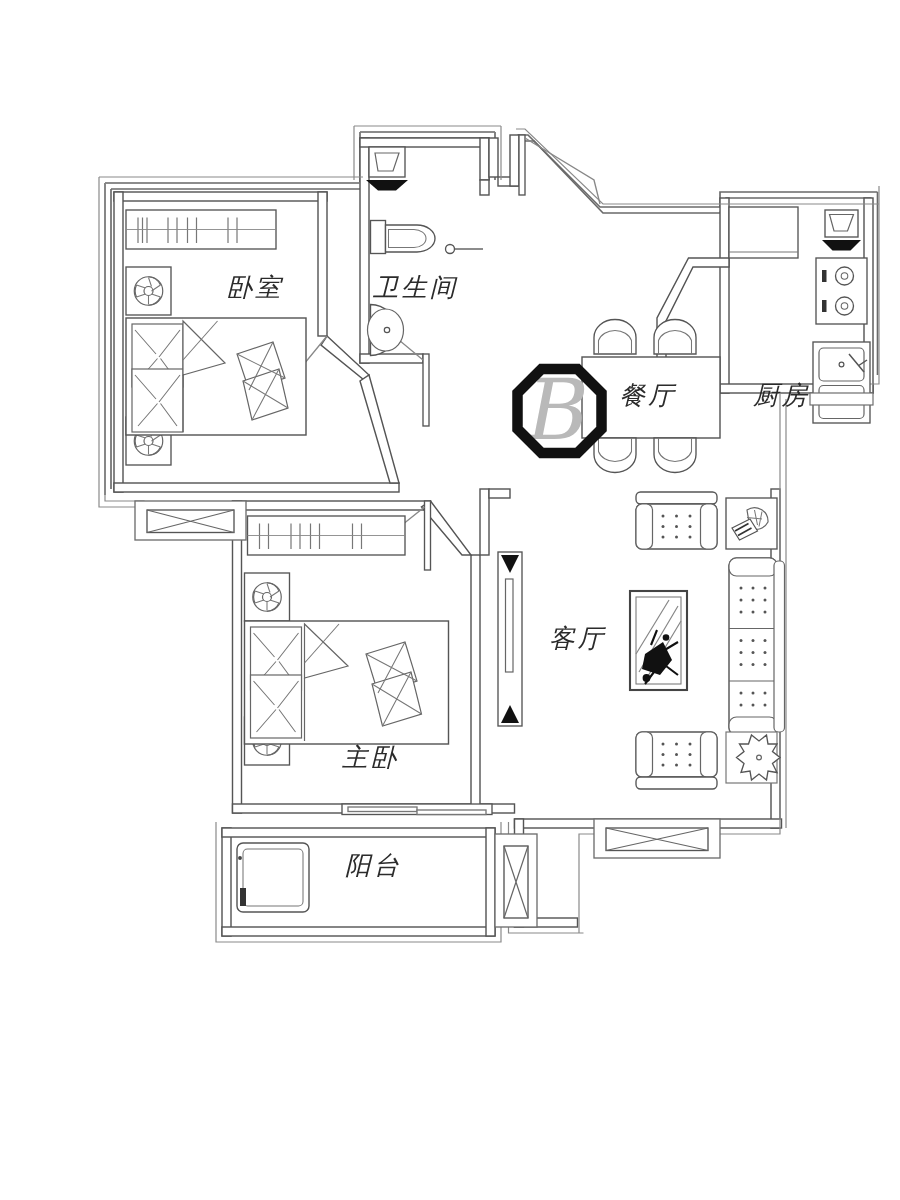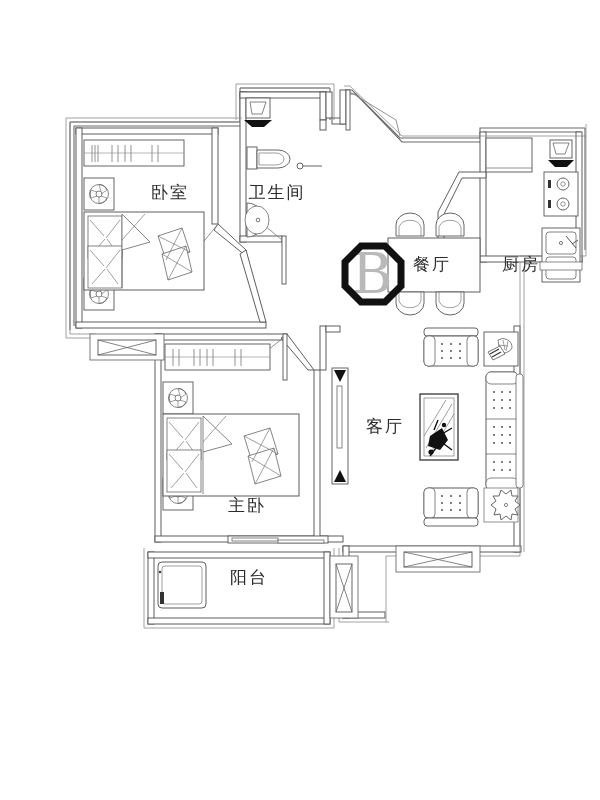--- a/index.html
+++ b/index.html
@@ -1,21 +1,21 @@
 <!DOCTYPE html>
 <html><head>
 <meta charset="utf-8">
 <title>Floor Plan</title>
 <style>
   html,body{margin:0;padding:0;background:#ffffff;}
   body{
     width:600px;height:800px;overflow:hidden;
     font-family:"DejaVu Sans","Liberation Sans",sans-serif;
   }
-  #plan-root{position:relative;width:499px;height:800px;background:#fff;}
+  #plan-root{position:relative;width:499px;height:800px;background:#fff;font-style:italic;}
   svg#floorplan{display:block;width:600px;height:800px;}
   .rm-label{
     font-family:"DejaVu Sans","Liberation Sans",sans-serif;
     font-size:17px;fill:#2b2b2b;letter-spacing:2px;
     text-anchor:middle;dominant-baseline:middle;
     user-select:none;
   }
   .badge-letter{
     font-family:"DejaVu Serif","Liberation Serif",serif;
     font-size:56px;fill:#b9b9b9;text-anchor:middle;

